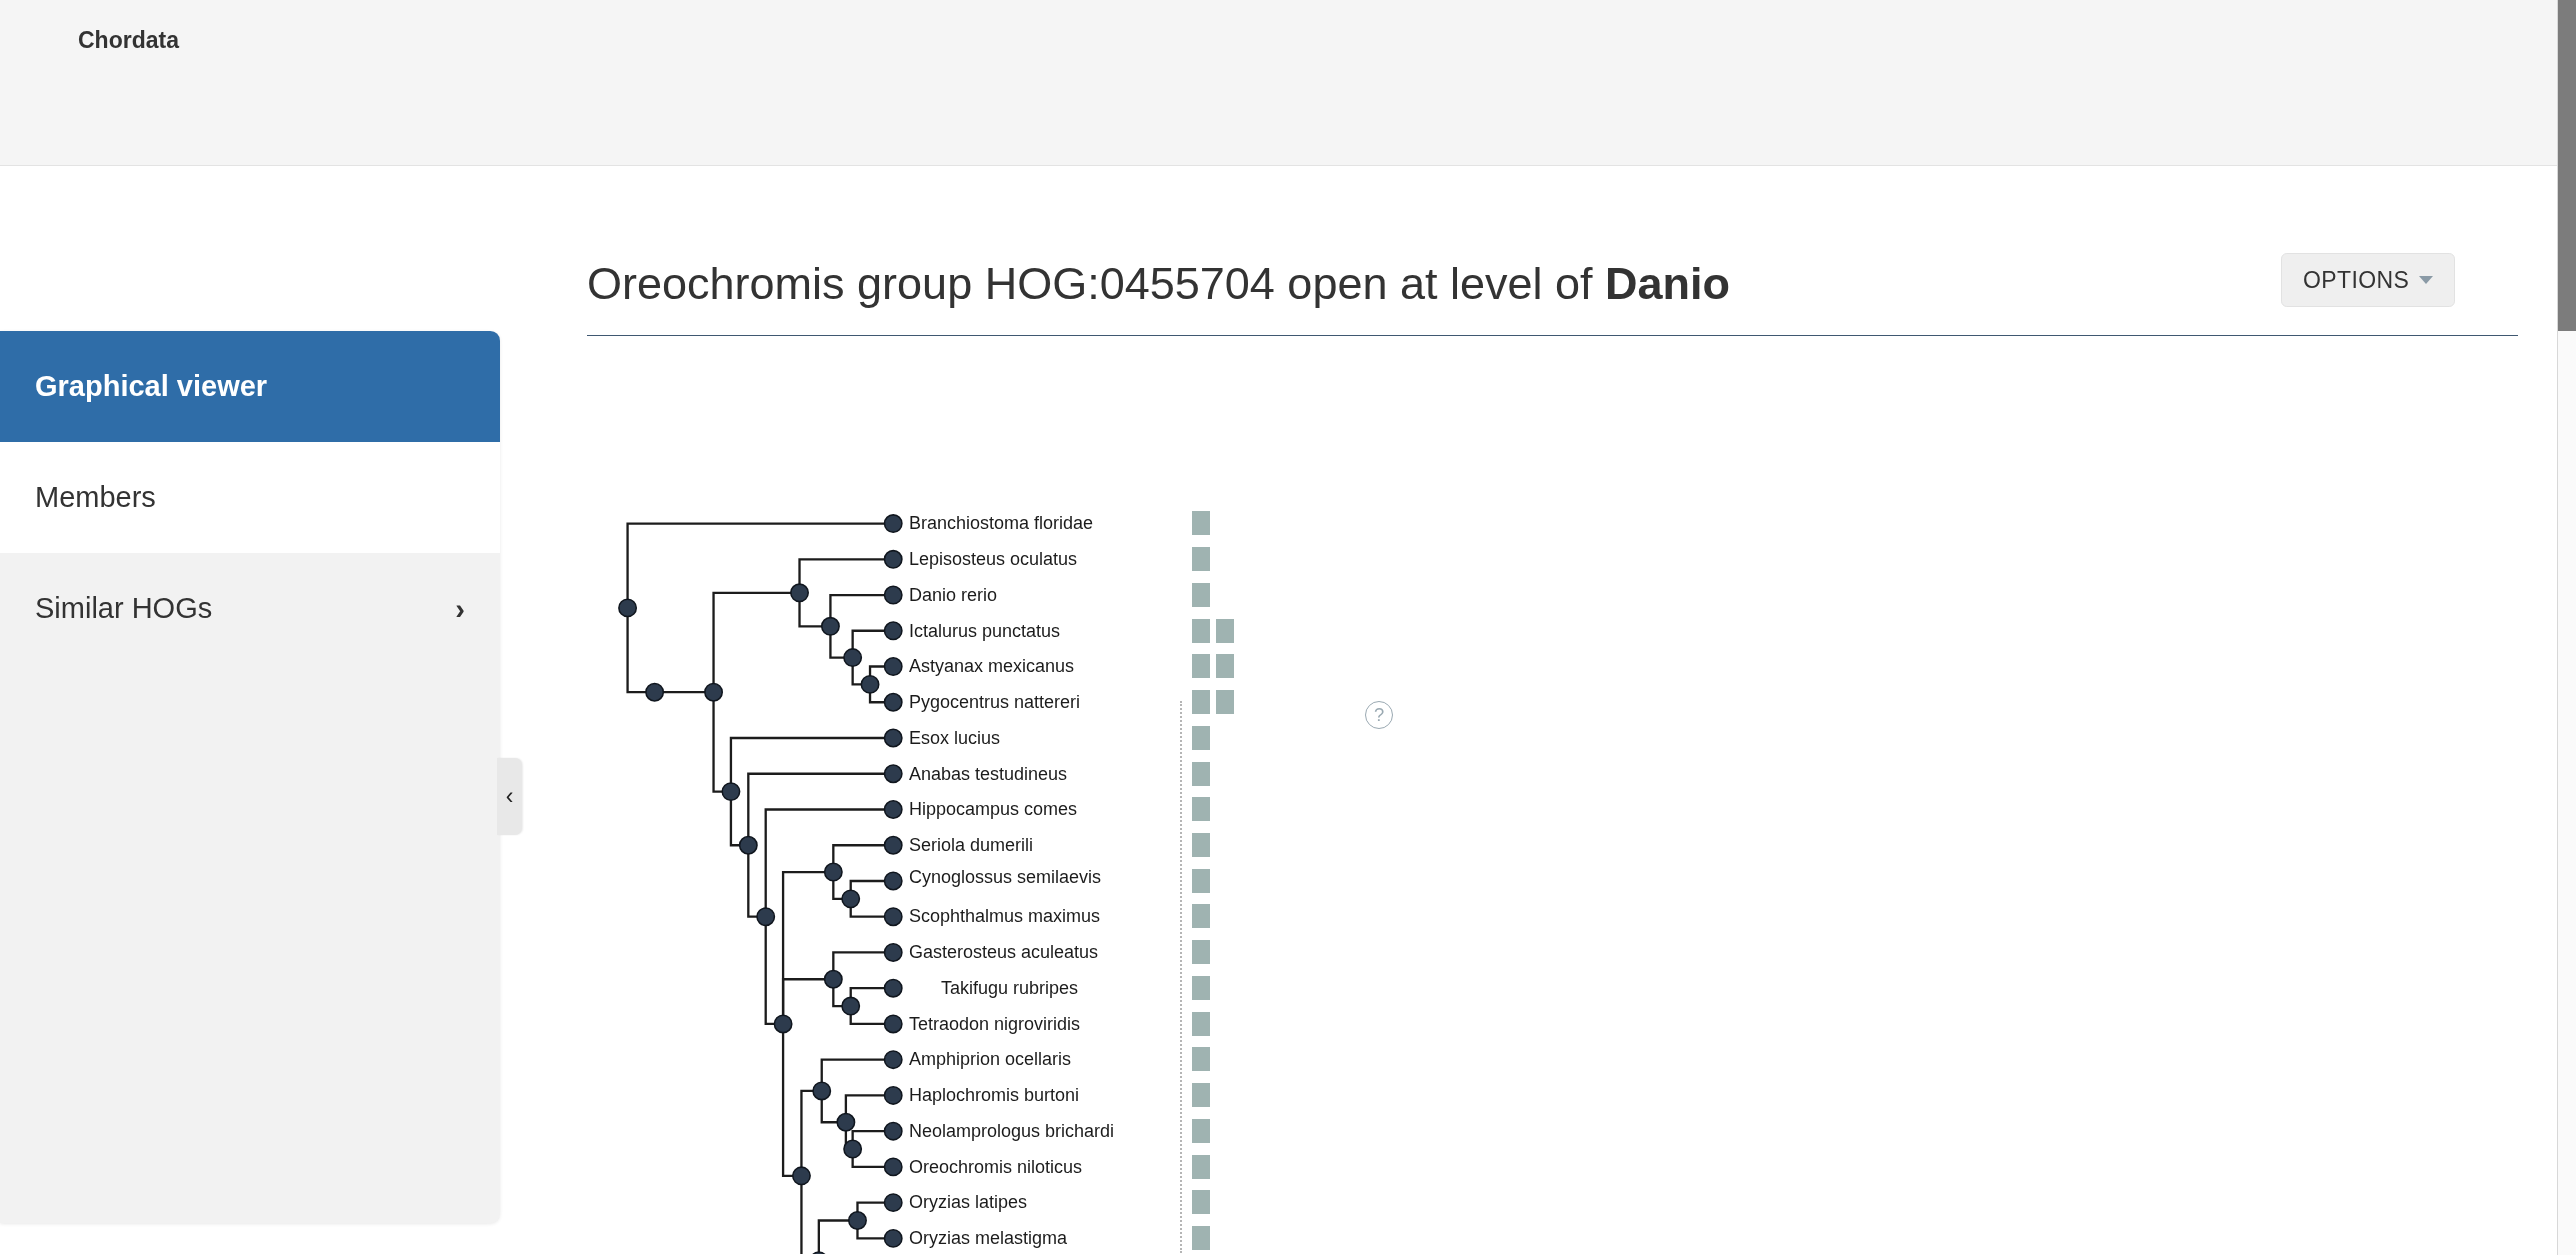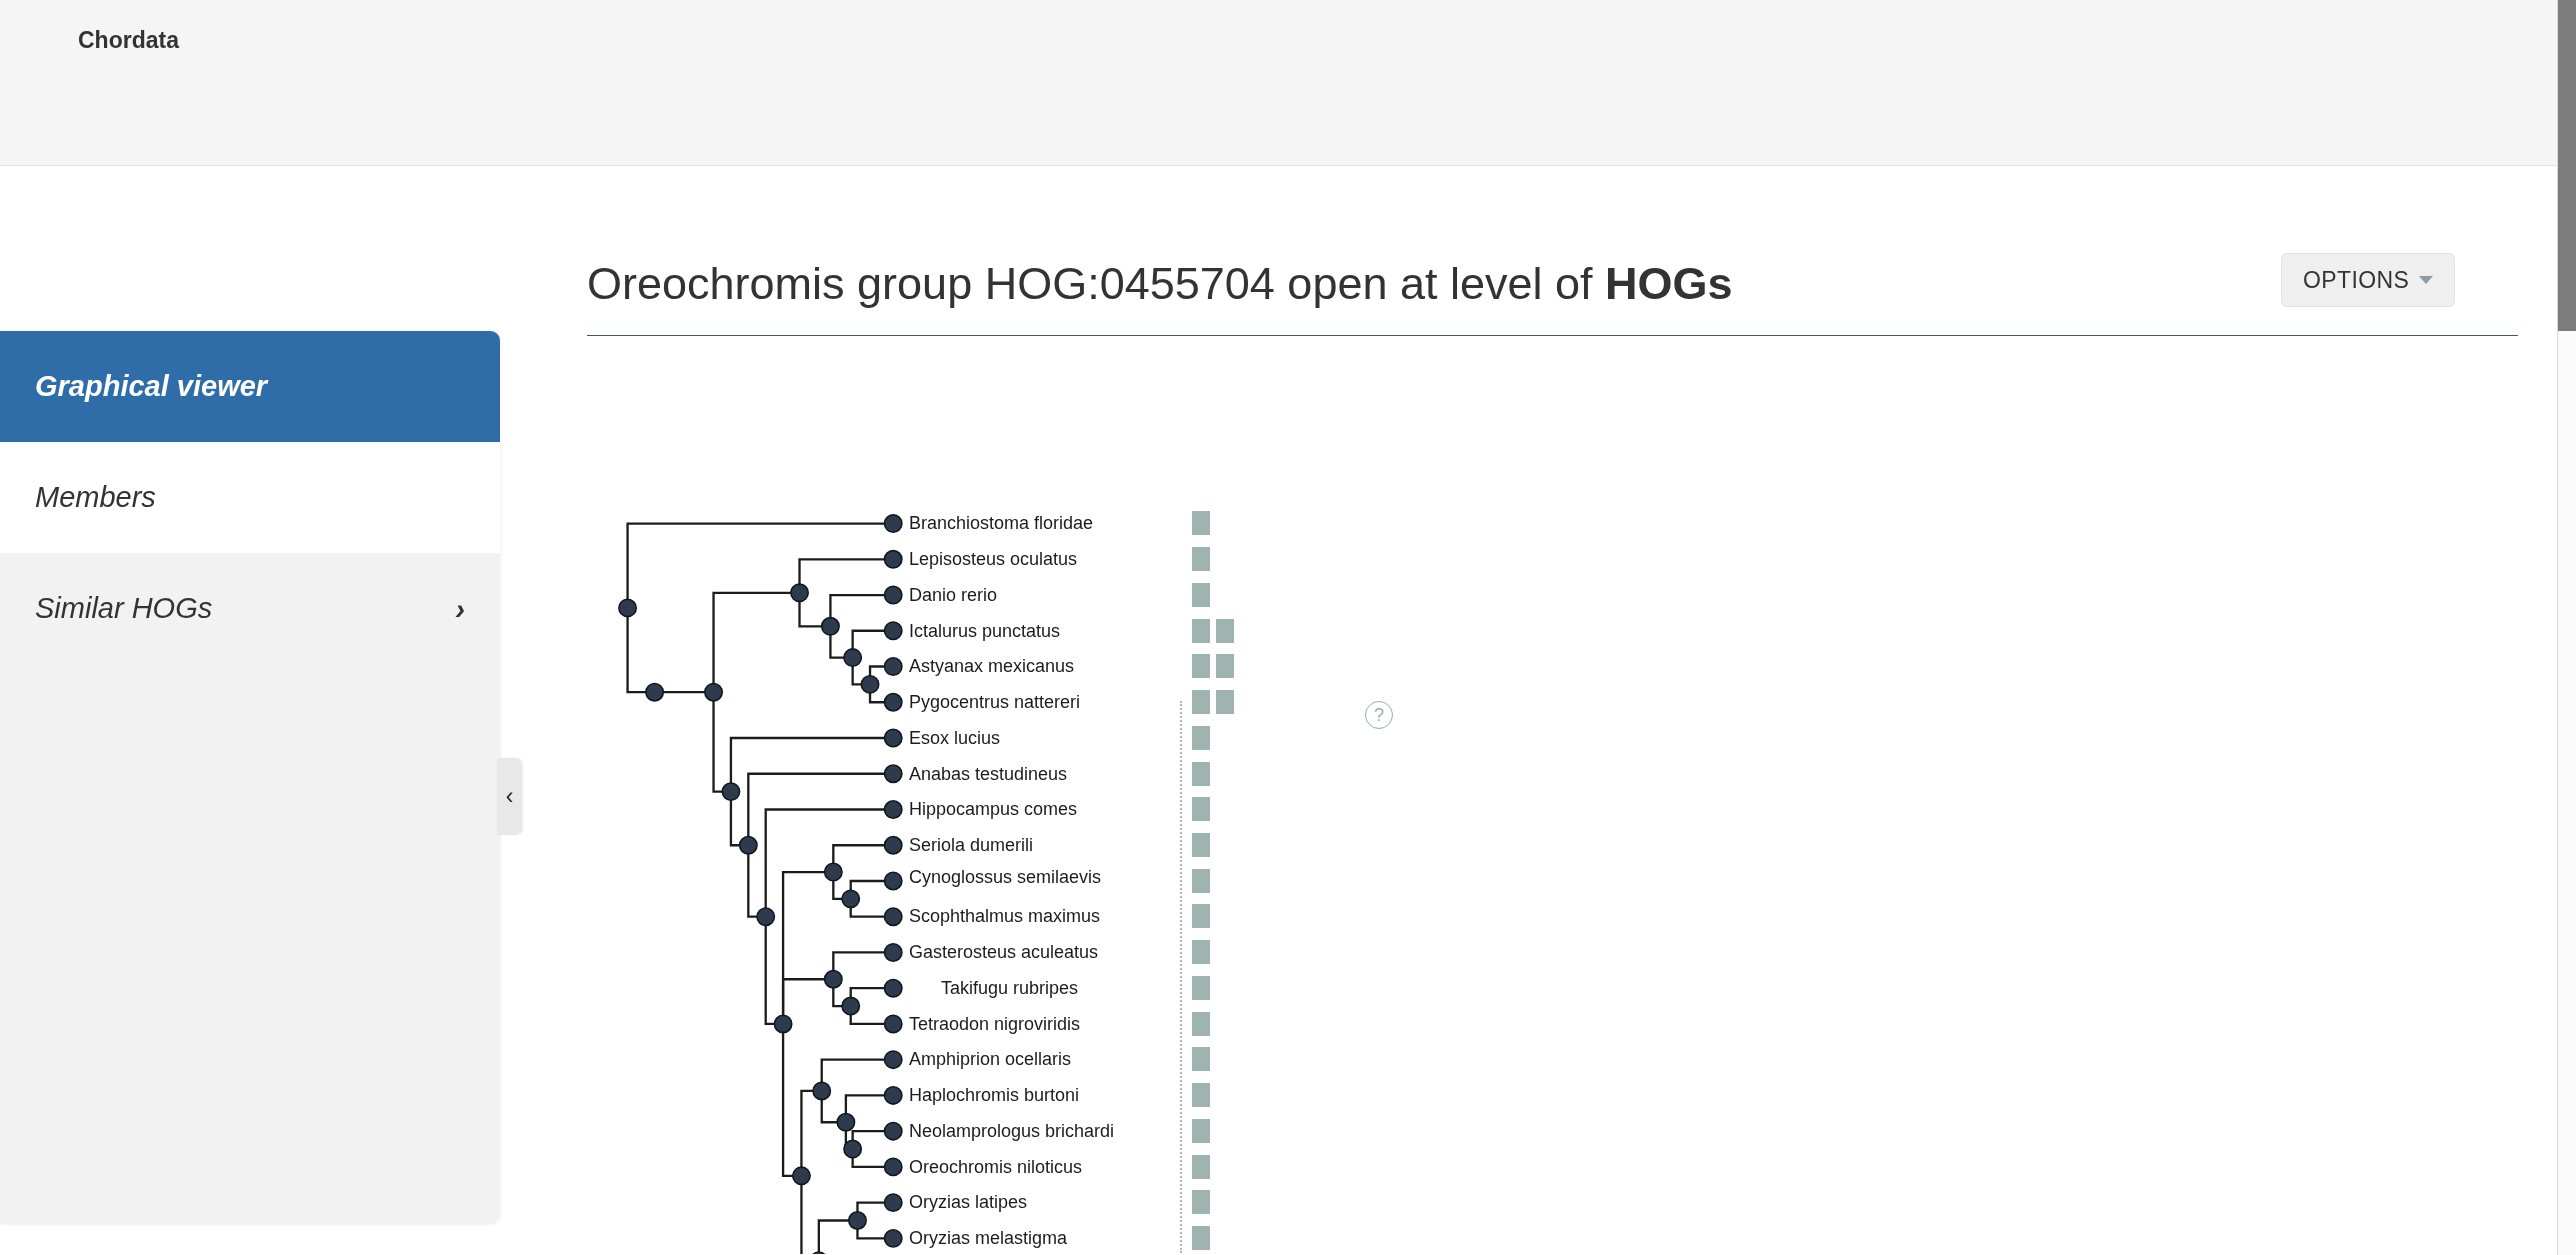--- a/index.html
+++ b/index.html
@@ -38,21 +38,21 @@
     width: 500px; height: 892px;
     background: #f2f2f2;
     border-top-right-radius: 9.7px;
     border-bottom-right-radius: 9.7px;
     overflow: hidden;
     box-shadow: 0 1px 3.9px rgba(0,0,0,0.09);
   }
   .side-item {
     height: 111px; display: flex; align-items: center;
     padding: 0 35px; font-size: 29px; color: #333333;
-    cursor: pointer; position: relative; font-style: italic;
+    cursor: pointer; position: relative;
   }
   .side-item.active {
     background: #2f6da8; color: #ffffff; font-weight: 700;
   }
   .side-item.plain { background: #ffffff; }
   .side-item.muted { background: #f2f2f2; }
   .side-chevron {
     position: absolute; right: 35px; top: 50%;
     transform: translateY(-50%);
     font-size: 29px; color: #333333; font-weight: 700;
@@ -167,21 +167,21 @@
     <span class="side-chevron">›</span>
   </div>
   <div class="sidebar-filler"></div>
 </div>
 <div class="collapse-handle">‹</div>
 
 <div class="main">
 
   <div class="main-head">
     <div class="main-title">
-      <span>Oreochromis group HOG:0455704 open at level of </span><b>HOGs</b>
+      <span>Oreochromis group HOG:0455704 open at level of </span><b>Danio</b>
     </div>
     <div class="options-btn">
       <span>OPTIONS</span>
       <span class="caret"></span>
     </div>
   </div>
 
   <div class="viewer">
     <div class="help-icon">?</div>
     <div class="divider"></div>

